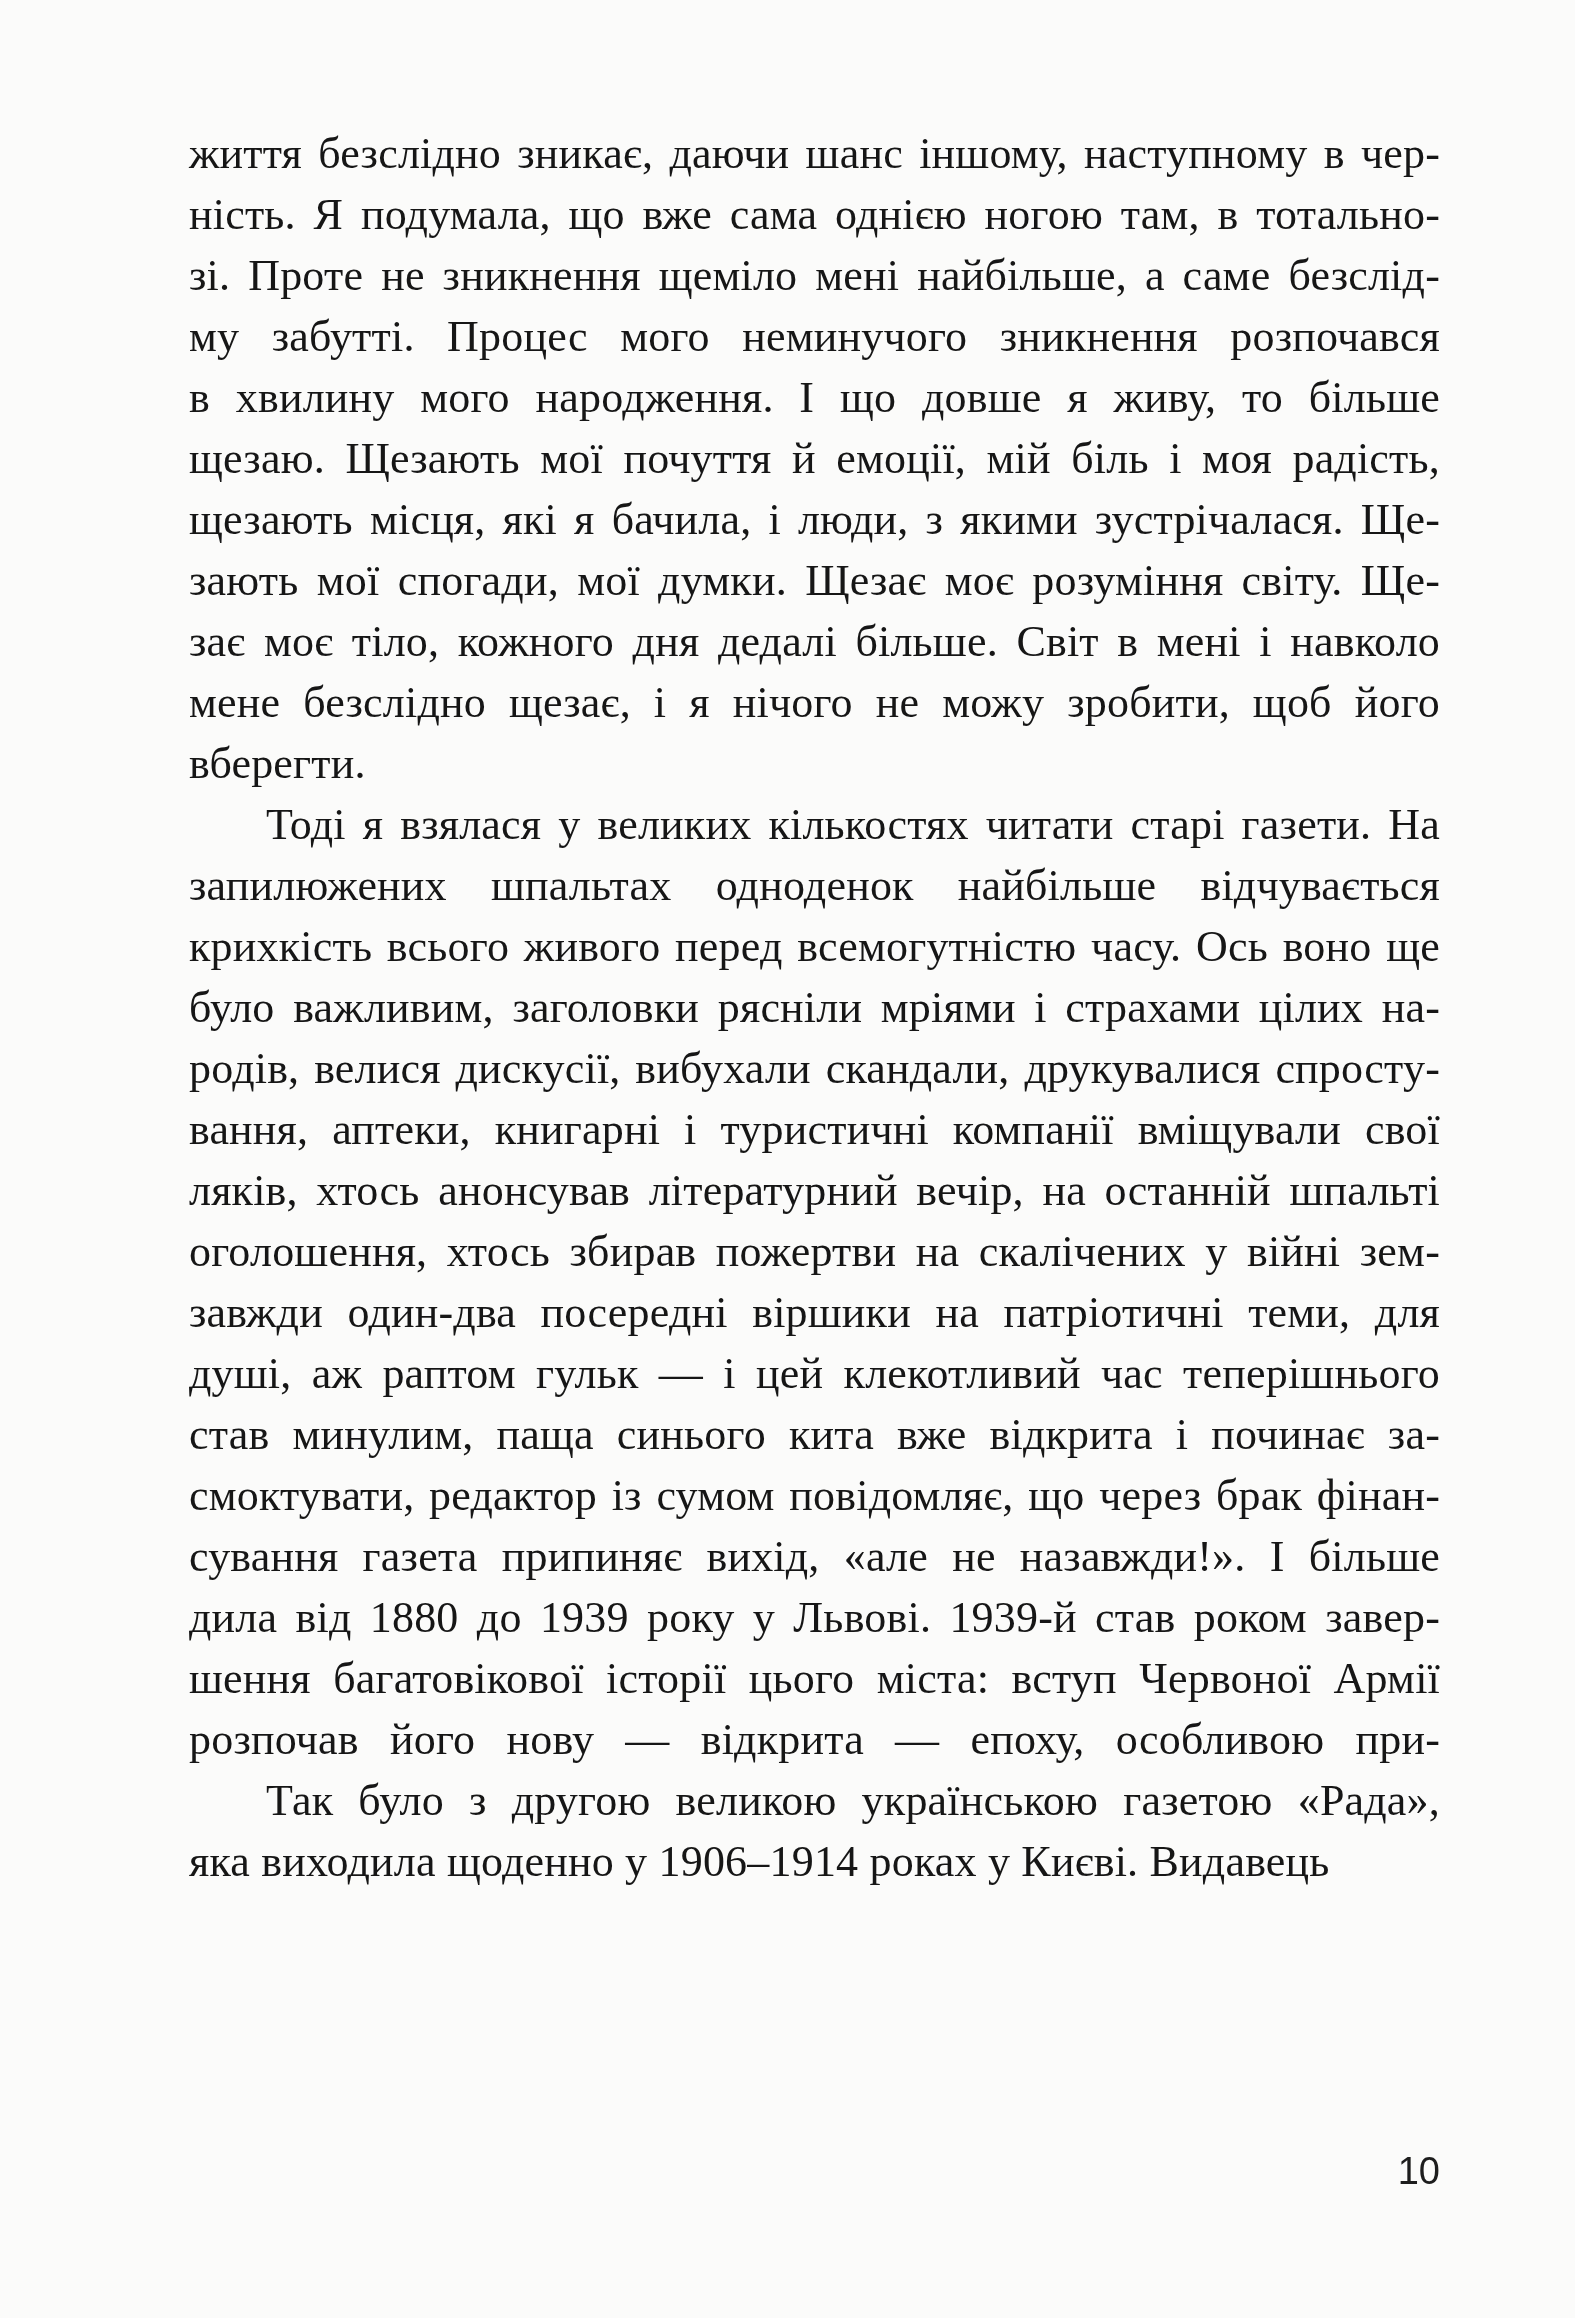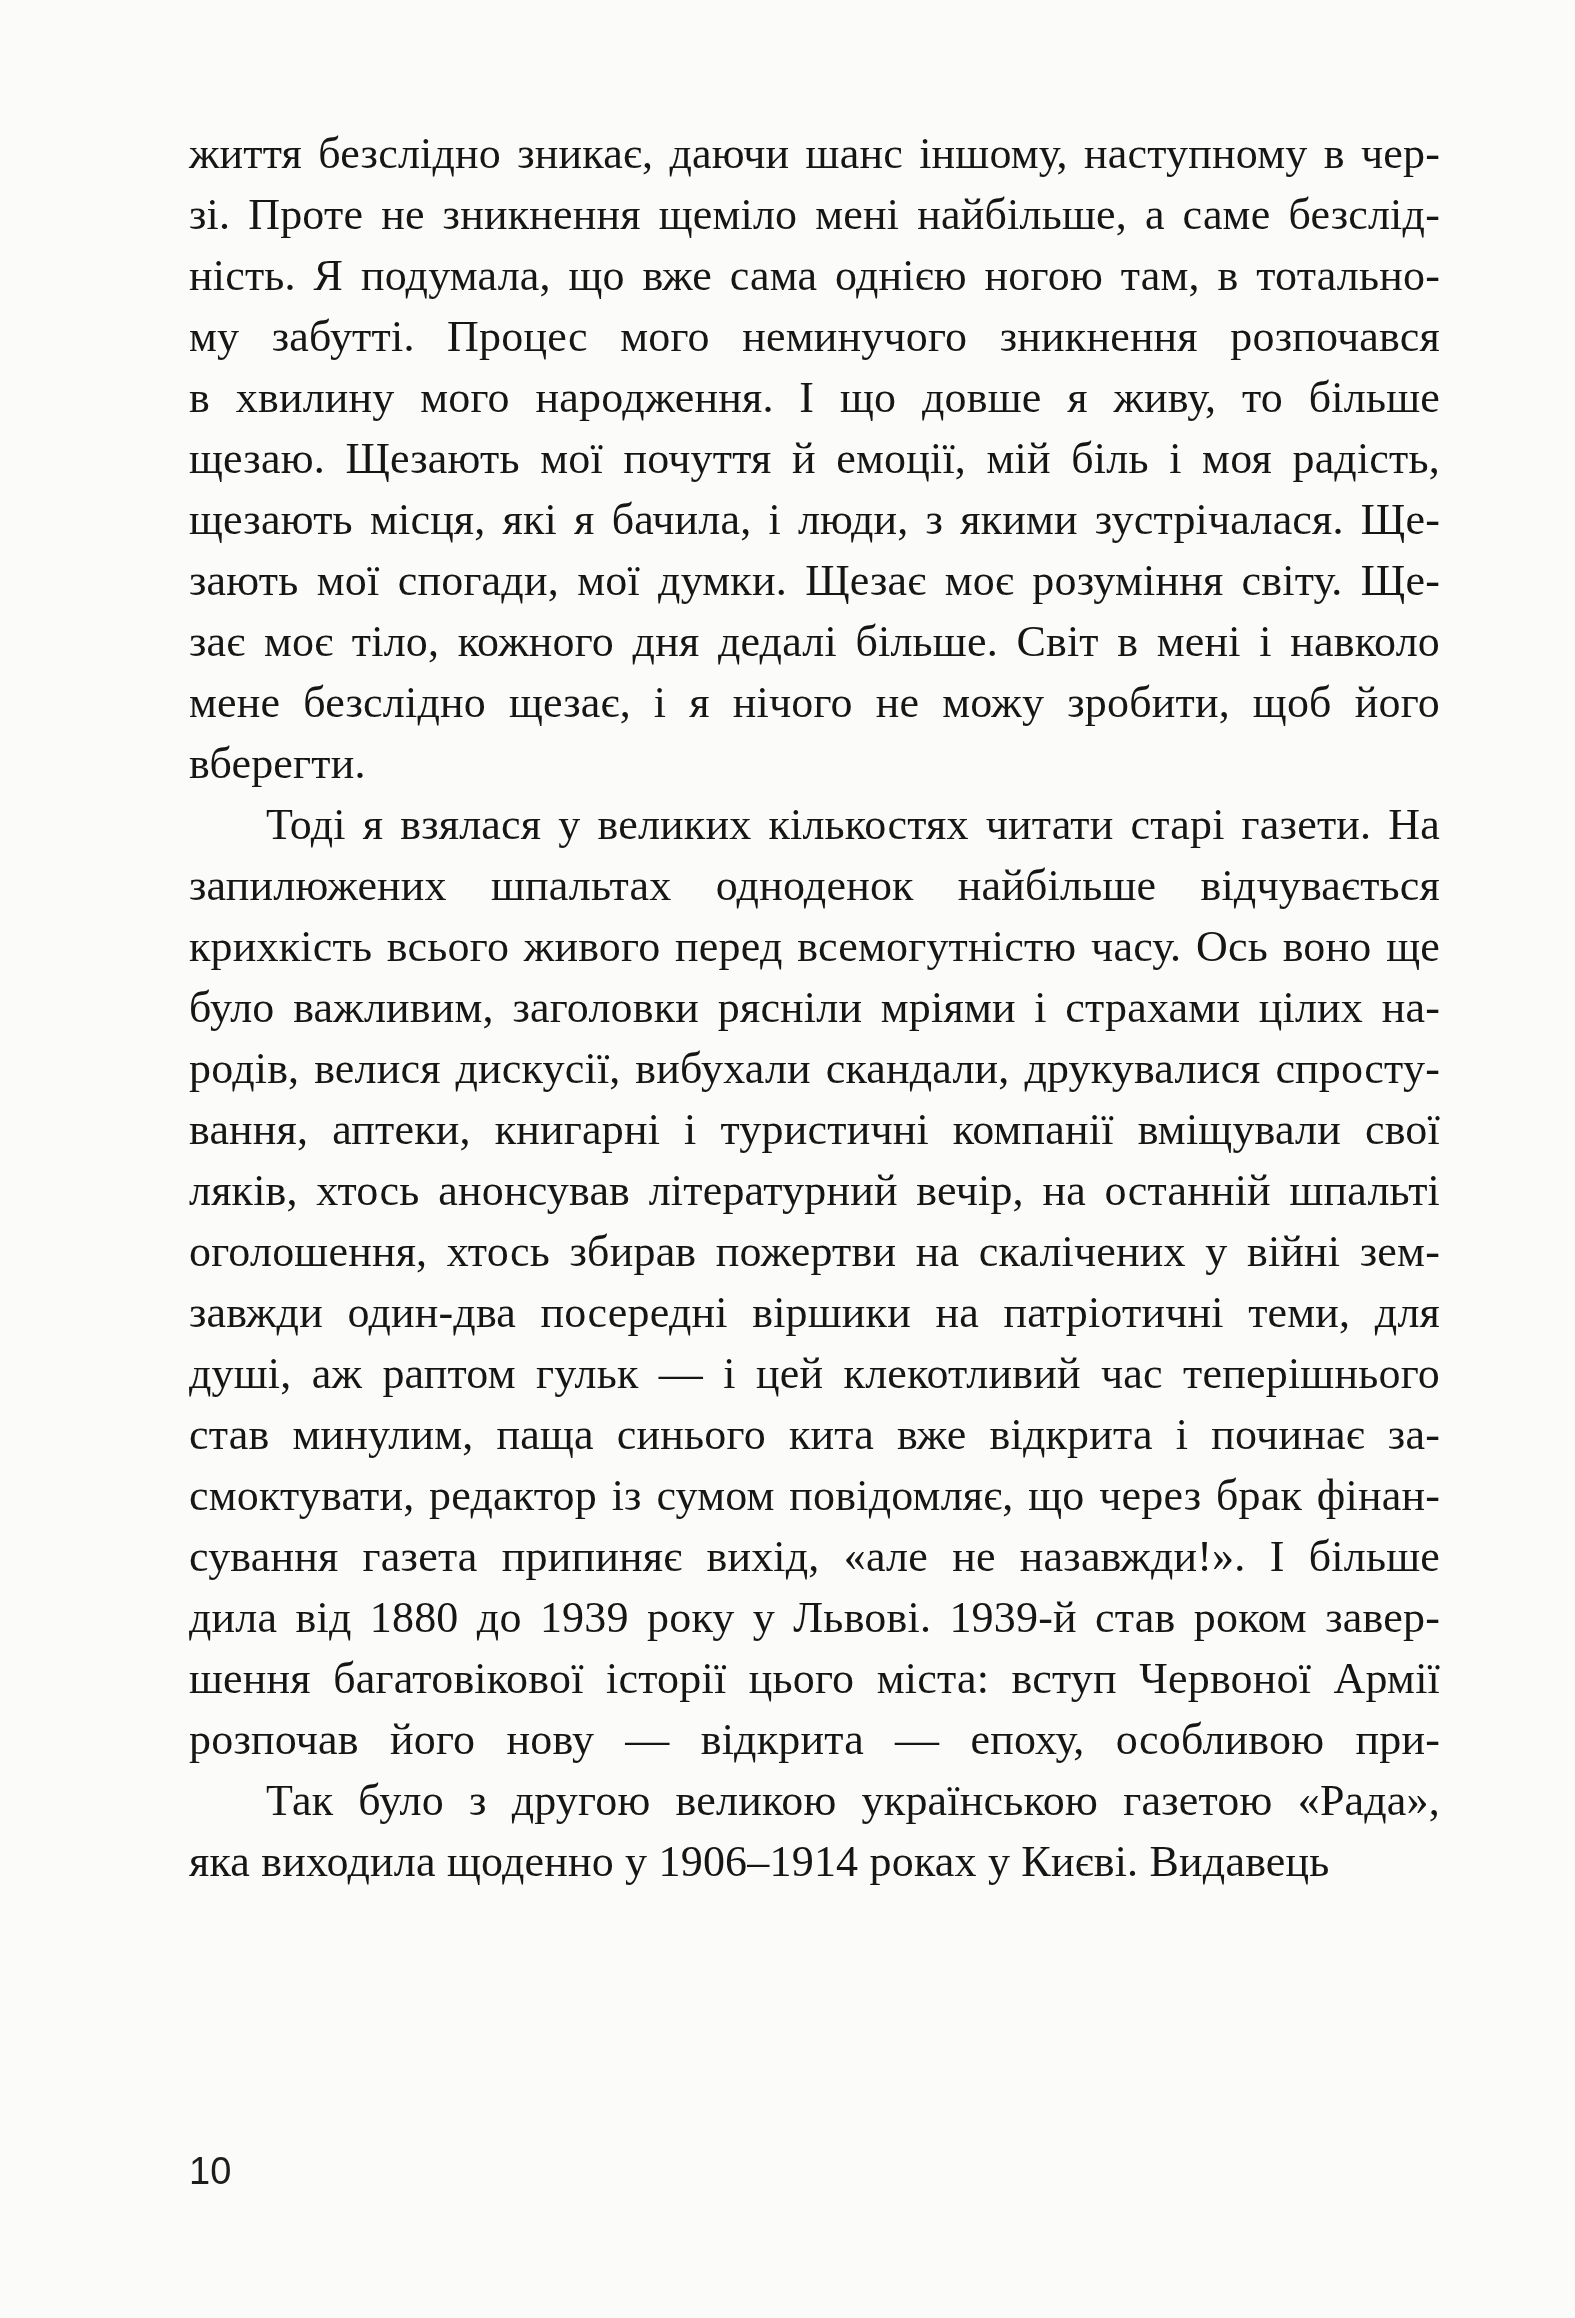--- a/index.html
+++ b/index.html
@@ -35,36 +35,36 @@
     text-align-last: left;
   }
   .line.first-indent {
     padding-left: 77px;
   }
   .folio {
     position: absolute;
     top: 2151px;
     left: 189px;
     width: 1251px;
-    text-align: left;
+    text-align: right;
     font-family: "Liberation Sans", "DejaVu Sans", sans-serif;
     font-size: 38px;
     line-height: 41px;
     color: #1d1d1d;
   }
 </style>
 </head>
 <body>
 
 <div class="page">
   <main class="text-block" id="text-block">
       <div class="para">
         <div class="line">життя безслідно зникає, даючи шанс іншому, наступному в чер-</div>
+        <div class="line">ність. Я подумала, що вже сама однією ногою там, в тотально-</div>
         <div class="line">зі. Проте не зникнення щеміло мені найбільше, а саме безслід-</div>
-        <div class="line">ність. Я подумала, що вже сама однією ногою там, в тотально-</div>
         <div class="line">му забутті. Процес мого неминучого зникнення розпочався</div>
         <div class="line">в хвилину мого народження. І що довше я живу, то більше</div>
         <div class="line">щезаю. Щезають мої почуття й емоції, мій біль і моя радість,</div>
         <div class="line">щезають місця, які я бачила, і люди, з якими зустрічалася. Ще-</div>
         <div class="line">зають мої спогади, мої думки. Щезає моє розуміння світу. Ще-</div>
         <div class="line">зає моє тіло, кожного дня дедалі більше. Світ в мені і навколо</div>
         <div class="line">мене безслідно щезає, і я нічого не можу зробити, щоб його</div>
         <div class="line last">вберегти.</div>
       </div>
       <div class="para">

